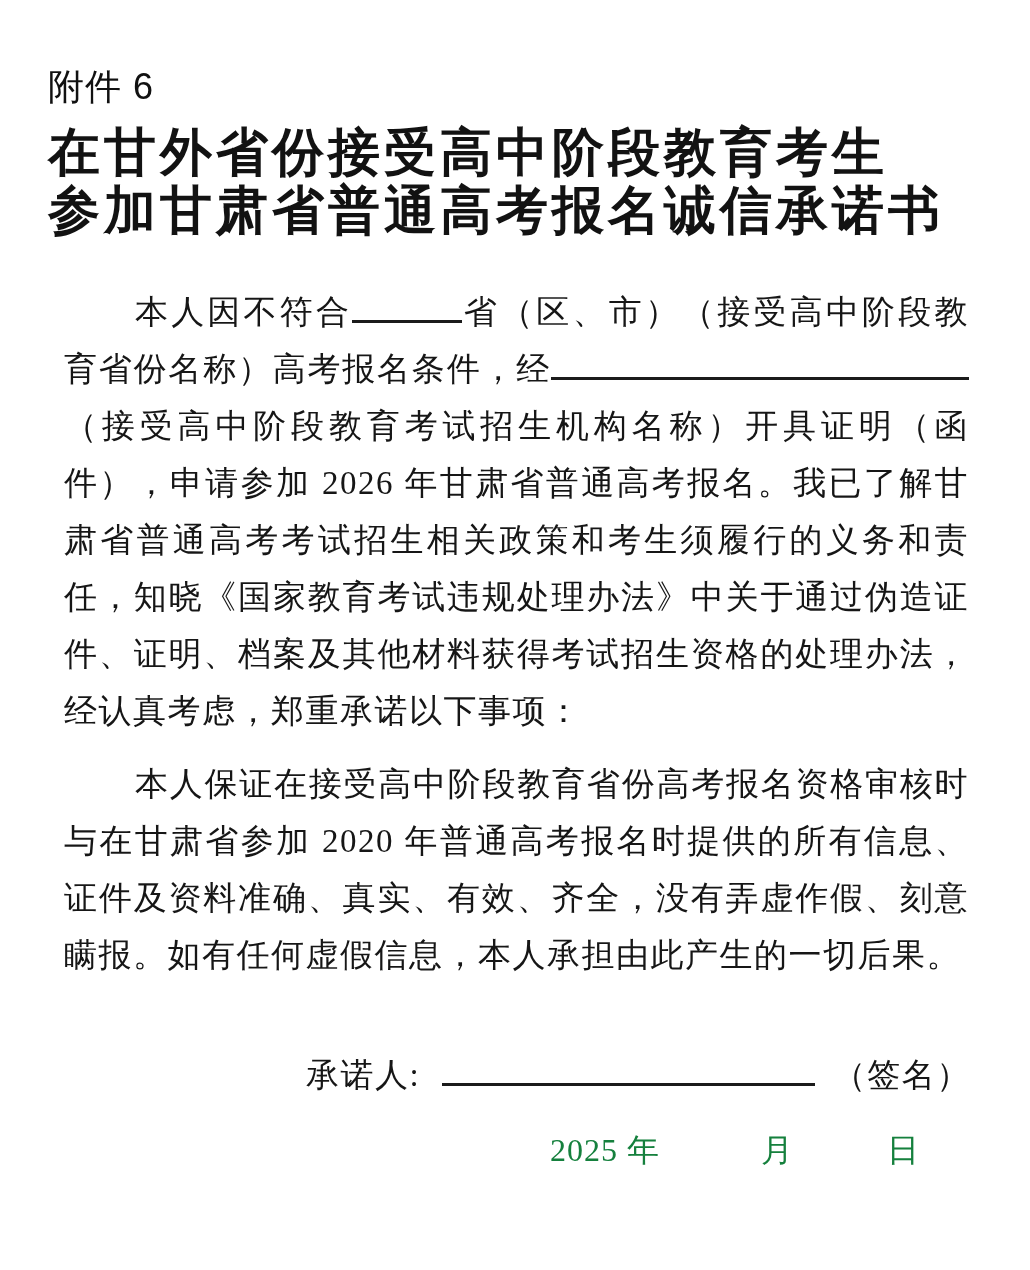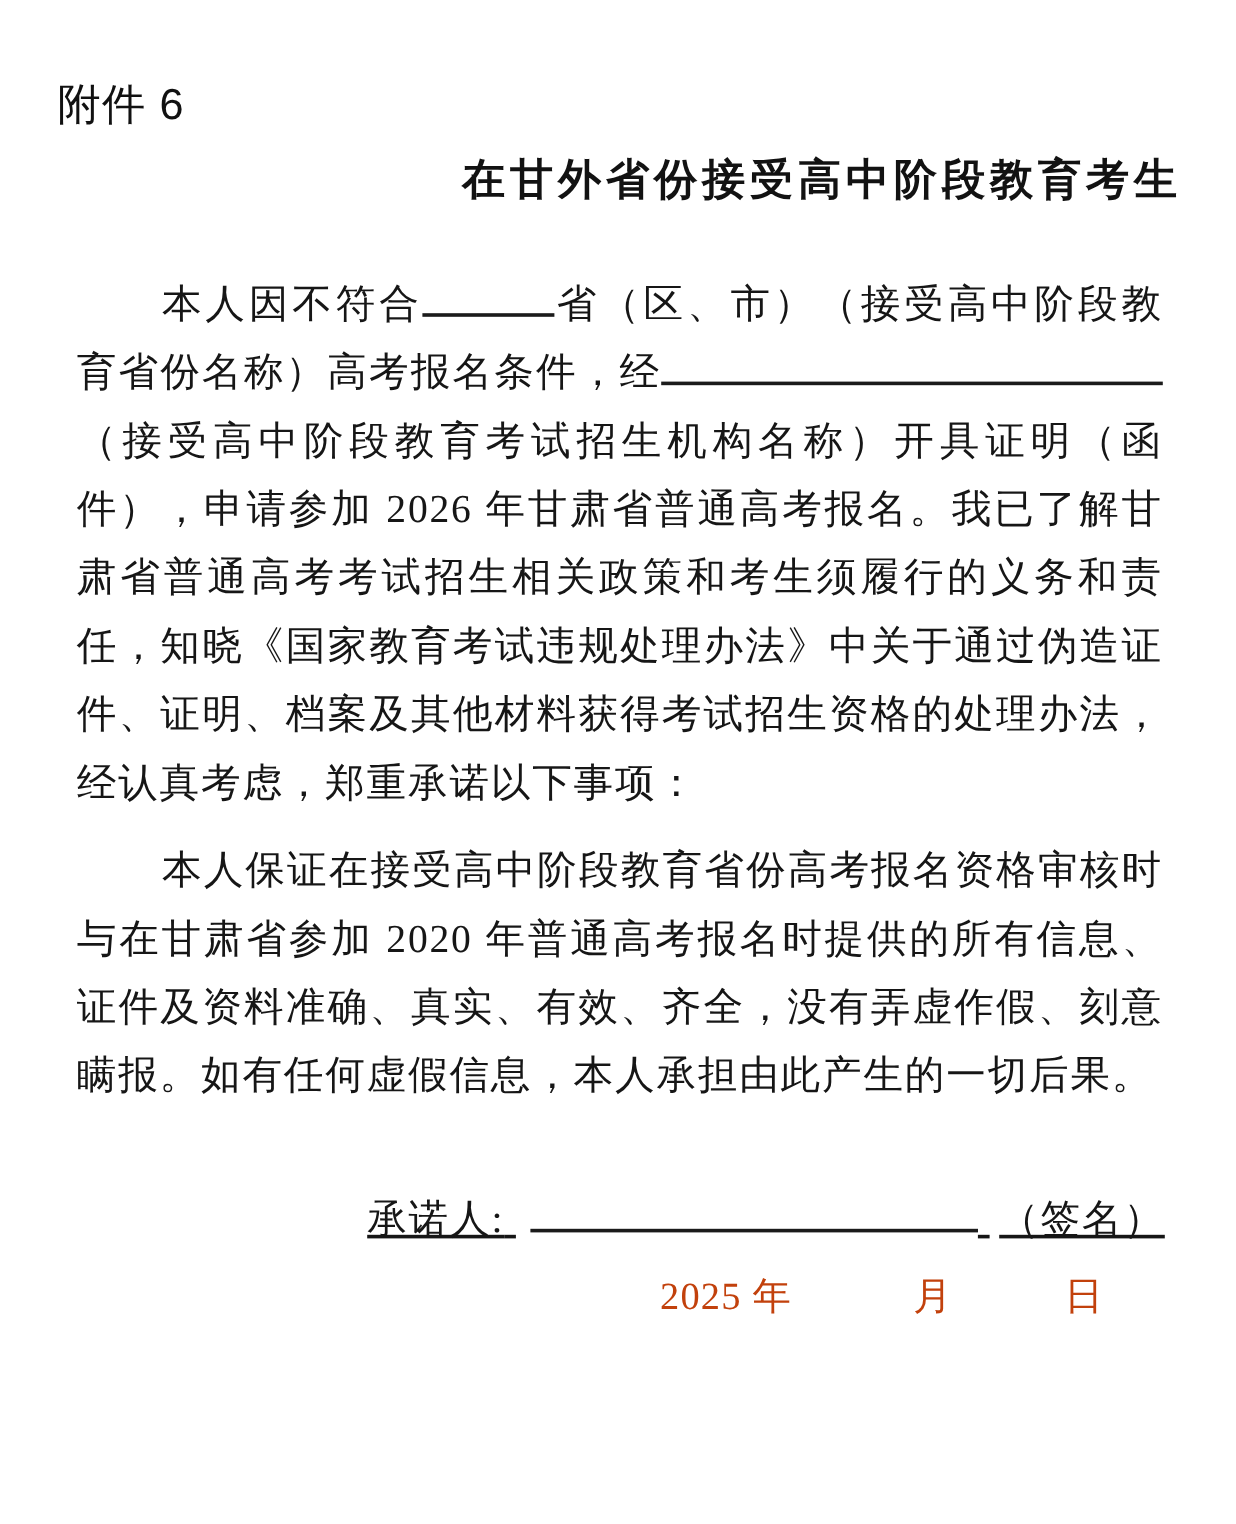--- a/index.html
+++ b/index.html
@@ -22,27 +22,26 @@
   }
   .attachment-label {
     font-family: "Liberation Sans", "DejaVu Sans", sans-serif;
     font-size: 36px;
     line-height: 34px;
     color: #111;
     letter-spacing: 1px;
   }
   .doc-title {
     margin: 20px 0 0 0;
-    text-align: right;
-    font-size: 36px;
+    text-align: left;
+    font-size: 52px;
     font-weight: bold;
     line-height: 58px;
     letter-spacing: 4px;
     color: #121212;
-    font-family: Liberation Mono, monospace;
   }
   .doc-title .title-line {
     display: block;
   }
   .doc-body {
     margin-top: 44px;
     font-size: 33px;
     line-height: 57px;
     letter-spacing: 1.5px;
     text-align: justify;
@@ -63,57 +62,57 @@
   .sig-block {
     margin-top: 62px;
     margin-left: 258px;
     font-size: 33px;
     line-height: 58px;
     letter-spacing: 1.5px;
     color: #161616;
   }
   .sig-row {
     white-space: nowrap;
-    text-decoration: underline;
   }
   .sig-row + .sig-row {
     margin-top: 2px;
   }
   .sig-row .blank-line {
     margin-left: 12px;
     border-bottom-width: 3px;
   }
   .sig-suffix {
     margin-left: 8px;
   }
   .date-row {
-    margin-top: 12px;
+    margin-top: 24px;
     font-size: 32px;
     line-height: 44px;
     letter-spacing: 1px;
-    color: #c2410c;
+    color: #15803d;
     padding-left: 502px;
     white-space: nowrap;
   }
   .date-row .date-month {
     margin-left: 92px;
   }
   .date-row .date-day {
     margin-left: 84px;
   }
 </style>
 </head>
 <body>
 
 <div class="page">
 
   <div class="attachment-label">附件 6</div>
 
   <h1 class="doc-title">
     <span class="title-line">在甘外省份接受高中阶段教育考生</span>
+    <span class="title-line">参加甘肃省普通高考报名诚信承诺书</span>
   </h1>
 
   <div class="doc-body" id="paragraphs">
       <p class="doc-para"><span>本人因不符合</span><span class="blank-line" style="width: 110px;"></span><span>省（区、市）（接受高中阶段教育省份名称）高考报名条件，经</span><span class="blank-line" style="width: 418px;"></span><span>（接受高中阶段教育考试招生机构名称）开具证明（函件），申请参加 2026 年甘肃省普通高考报名。我已了解甘肃省普通高考考试招生相关政策和考生须履行的义务和责任，知晓《国家教育考试违规处理办法》中关于通过伪造证件、证明、档案及其他材料获得考试招生资格的处理办法，经认真考虑，郑重承诺以下事项：</span></p>
       <p class="doc-para"><span>本人保证在接受高中阶段教育省份高考报名资格审核时与在甘肃省参加 2020 年普通高考报名时提供的所有信息、证件及资料准确、真实、有效、齐全，没有弄虚作假、刻意瞒报。如有任何虚假信息，本人承担由此产生的一切后果。</span></p>
     </div>
 
   <div class="sig-block">
     <div class="sig-row">
       <span>承诺人:</span>

